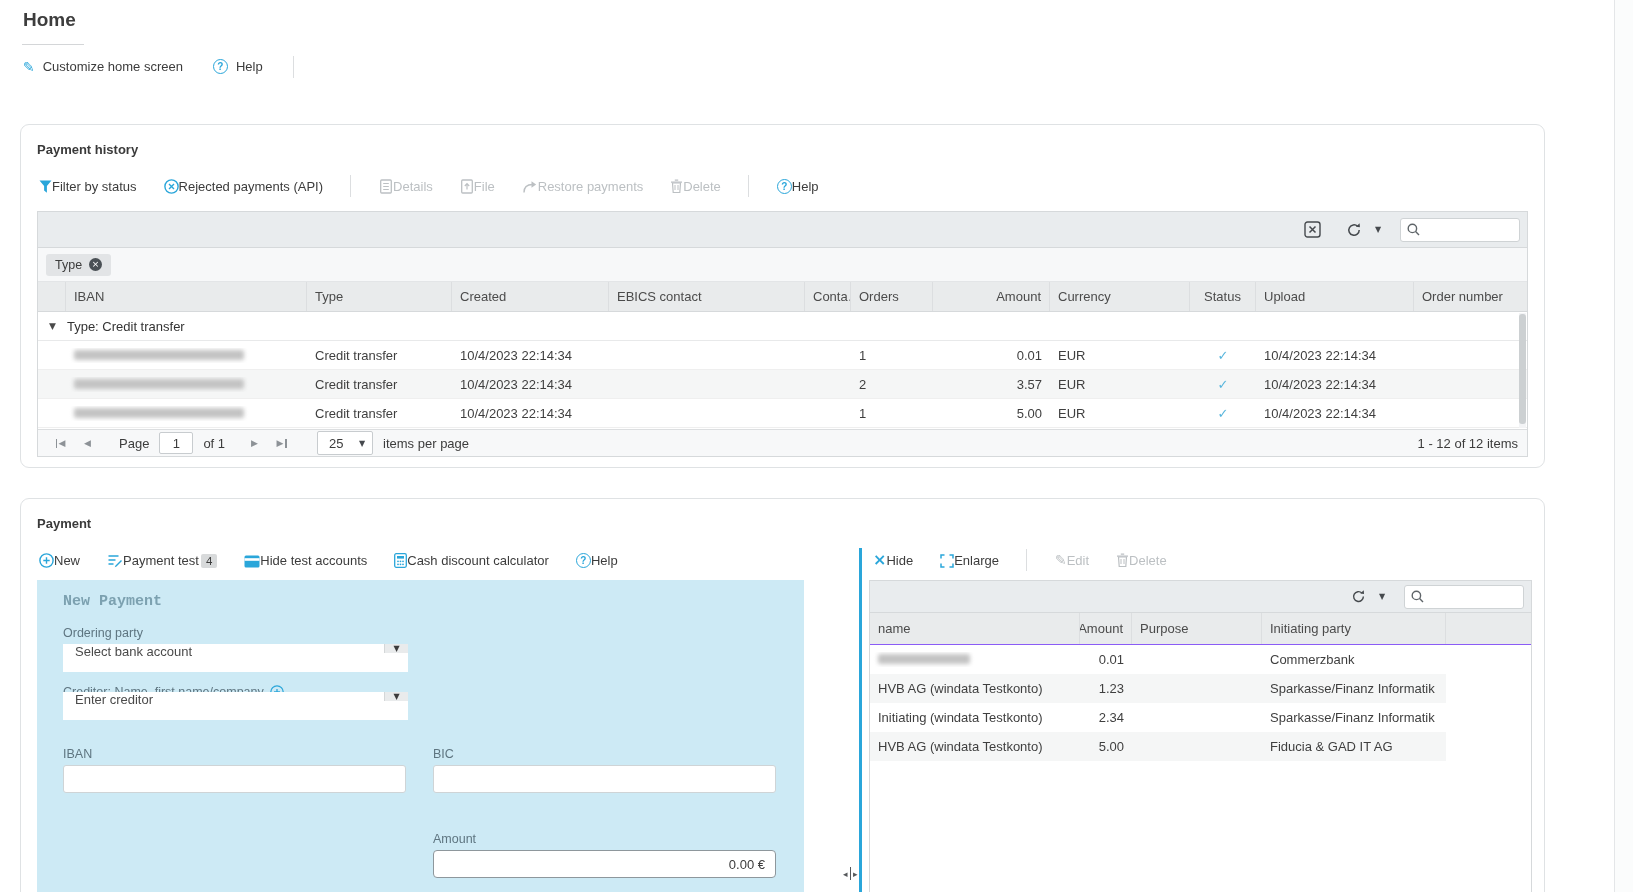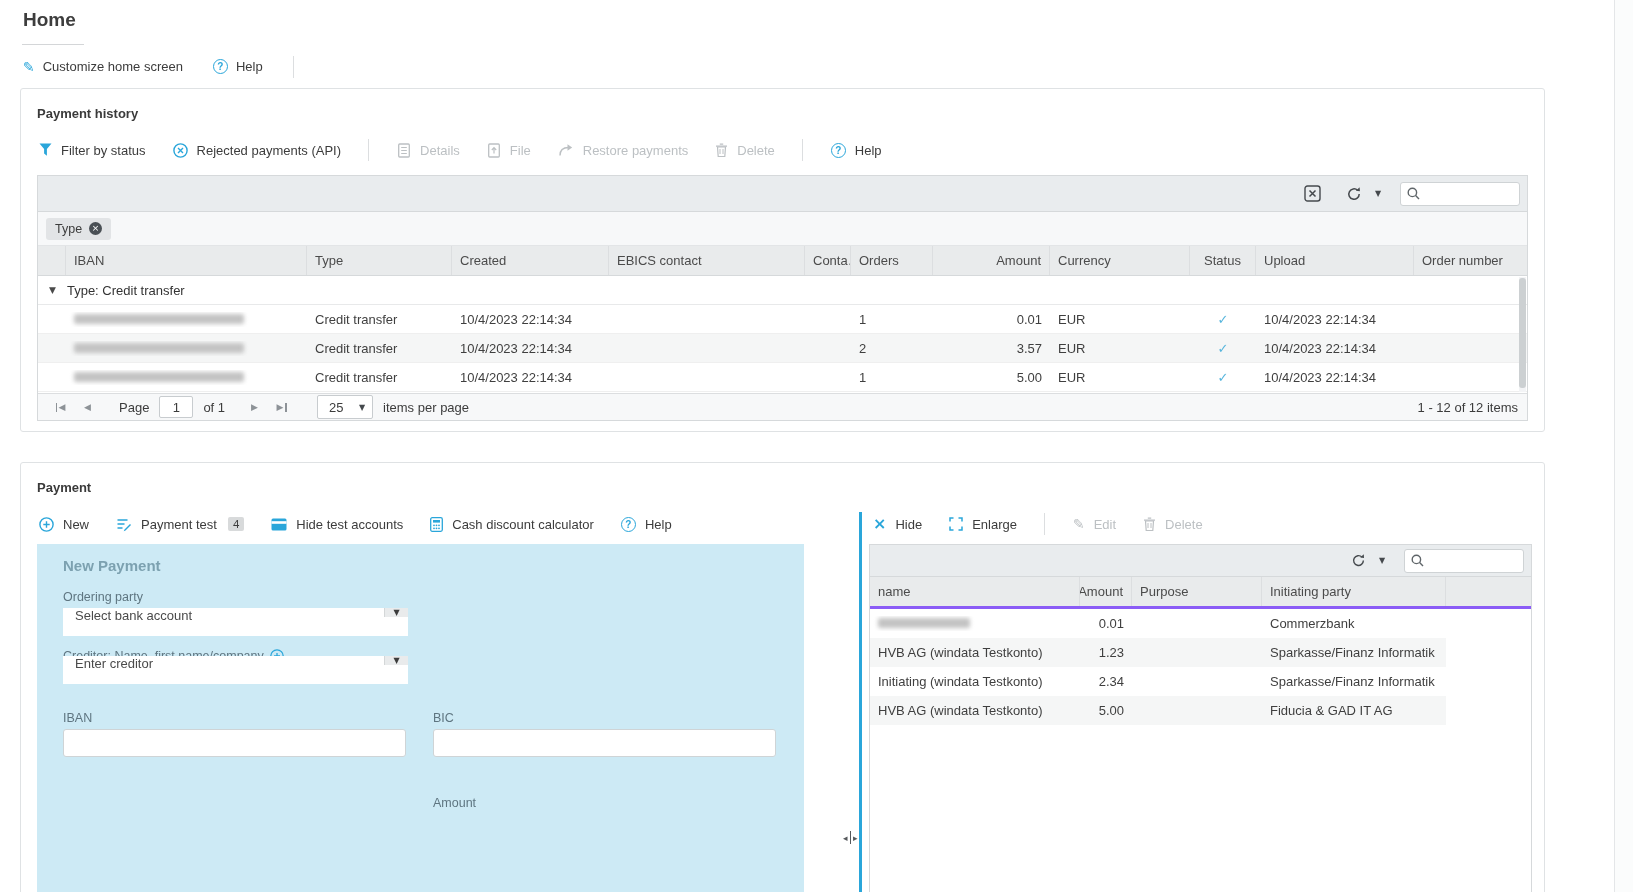--- a/index.html
+++ b/index.html
@@ -12,26 +12,26 @@
   .page-title { position:absolute; left:23px; top:9px; font-size:19px; font-weight:700; color:#3d3d3d; }
   .title-underline { position:absolute; left:22px; top:44px; width:62px; height:1px; background:#d4d6d8; }
   .top-toolbar { position:absolute; left:23px; top:53px; height:27px; display:flex; align-items:center; }
   .tbtn { display:flex; align-items:center; gap:8px; margin-right:30px; cursor:pointer; color:#3c3c3c; }
   .pencil { color:#2aa6da; font-size:14px; }
   .help-ico { width:15px; height:15px; border:1.5px solid #2aa6da; border-radius:50%; color:#2aa6da;
               font-size:10px; font-weight:700; display:flex; align-items:center; justify-content:center; }
   .vdiv { width:1px; height:22px; background:#dcdee0; margin-right:28px; }
 
   
-  .panel { position:absolute; border:1px solid #dfe2e4; border-radius:3px; background:#fff; }
+  .panel { position:absolute; border:1px solid #dfe2e4; border-radius:9px; background:#fff;margin-top:36px; }
   #panel-history { left:20px; top:88px; width:1525px; height:344px; }
   #panel-payment { left:20px; top:462px; width:1525px; height:446px; }
   .panel-title { position:absolute; left:16px; top:17px; font-weight:700; color:#3a3a3a; }
   .panel-toolbar { position:absolute; left:18px; top:46px; height:30px; display:flex; align-items:center; }
-  .pbtn { display:flex; align-items:center; gap:9px; margin-right:27px; cursor:pointer; white-space:nowrap; }
+  .pbtn { display:flex; align-items:flex-end; gap:0; margin-right:27px; cursor:pointer; white-space:nowrap; }
   .pbtn.disabled { color:#bcc0c3; cursor:default; }
   .badge { background:#d8dadb; border-radius:2px; font-size:11.5px; padding:1px 5px; color:#3c3c3c; margin-left:2px; }
 
   
   .grid { position:absolute; border:1px solid #d6d9db; display:flex; flex-direction:column; overflow:hidden; background:#fff; }
   #history-grid { left:16px; top:86px; width:1491px; height:246px; }
   .grid-toolbar { background:#e9ecee; border-bottom:1px solid #d6d9db; display:flex; align-items:center;
                   justify-content:flex-end; padding:0 7px; flex:none; }
   #history-grid .grid-toolbar { height:36px; }
   .gbtn { width:28px; height:24px; display:flex; align-items:center; justify-content:center; cursor:pointer; }
@@ -73,42 +73,42 @@
   .pg-input { width:34px; height:22px; border:1px solid #c8cccf; border-radius:2px; text-align:center; font-size:13px;
               color:#3c3c3c; font-family:inherit; outline:none; }
   .pg-of { margin:0 16px 0 10px; }
   .pselect { width:56px; height:24px; background:#fff; border:1px solid #c8cccf; border-radius:2px; display:flex;
              align-items:center; justify-content:space-between; padding:0 7px 0 11px; margin:0 10px 0 22px; cursor:pointer; }
   .pselect .glyph { font-size:8px; color:#45494d; }
   .pg-range { margin-left:auto; }
 
   
   .blue-form { position:absolute; left:16px; top:81px; width:767px; height:366px; background:#cdeaf5; }
-  .bf-heading { position:absolute; left:26px; top:13px; font-size:15px; font-weight:700; color:#7ca1b0; }
+  .bf-heading { position:absolute; left:26px; top:13px; font-size:15px; font-weight:700; color:#7ca1b0;font-family:Liberation Mono, monospace; }
   .bf-label { position:absolute; font-size:12.5px; color:#5e7580; display:flex; align-items:center; gap:6px; }
   .fselect { position:absolute; width:345px; height:28px; background:#fff; display:flex; align-items:flex-start; cursor:pointer; }
   .fselect .ftext { flex:1; padding-left:12px; display:flex; align-items:center; color:#4a4a4a; }
   .fcaret { width:24px; background:#e9ebec; border-left:1px solid #d4d7d8; display:flex; align-items:center;
             justify-content:center; font-size:8px; color:#3c3c3c; }
   .finput { position:absolute; width:343px; height:28px; border:1px solid #cfd4d6; border-radius:3px; background:#fff;
             font-size:13px; font-family:inherit; padding:0 10px; outline:none; color:#3c3c3c; }
   .finput.amount { border:1px solid #8e979c; border-radius:4px; text-align:right; }
 
   .splitter { position:absolute; left:838px; top:49px; width:3px; height:397px; background:#2aa6da; }
   .splitter-handle { position:absolute; left:822px; top:368px; display:flex; align-items:center; gap:2px; color:#55585b; cursor:col-resize; }
   .splitter-handle .arr { font-size:9px; }
   .splitter-handle .bar { width:1.5px; height:13px; background:#55585b; }
 
   .right-toolbar { position:absolute; left:852px; top:46px; height:30px; display:flex; align-items:center; }
   .hide-x { color:#2aa6da; font-size:16px; font-weight:700; line-height:1; }
 
   #payment-grid { left:848px; top:81px; width:663px; height:366px; border-bottom:none; }
   #payment-grid .grid-toolbar { height:32px; }
   .rcols { display:grid; grid-template-columns:210px 52px 130px 184px minmax(0,1fr); align-items:center; }
-  .rhrow { height:32px; background:#e9ebec; border-bottom:3px solid #8b5cf6; color:#4b4b4b; flex:none; }
+  .rhrow { height:32px; background:#e9ebec; border-bottom:1px solid #8b5cf6; color:#4b4b4b; flex:none; }
   .rrow { height:29px; flex:none; color:#3f3f3f; background:#fff; width:100%; }
   .rrow-inner { width:576px; height:100%; align-items:center; display:grid; grid-template-columns:210px 52px 130px 184px; }
   .rrow.alt .rrow-inner { background:#f5f6f6; }
   .redacted-name { display:inline-block; width:92px; height:10px; border-radius:2px; background:#c3c3c3; filter:blur(2px); }
   .grid-rest { flex:1; background:#fff; }
 
   .win-scroll { position:absolute; left:1614px; top:0; width:19px; height:892px; background:#fbfcfc; border-left:1px solid #e4e6e8; }
   svg { display:block; }
 </style>
 </head>
@@ -404,20 +404,21 @@
         <span class="fcaret glyph">▼</span>
       </div>
 
       <div class="bf-label" style="left:26px; top:167px;">IBAN</div>
       <input class="finput" style="left: 26px; top: 185px;">
 
       <div class="bf-label" style="left:396px; top:167px;text-align:right;">BIC</div>
       <input class="finput" style="left: 396px; top: 185px;">
 
       <div class="bf-label" style="left:396px; top:252px;">Amount</div>
+      <input class="finput amount" style="left: 396px; top: 270px;" value="0.00 €">
     </div>
 
     <div class="splitter"></div>
     <div class="splitter-handle">
       <span class="arr glyph">◂</span>
       <span class="bar"></span>
       <span class="arr glyph">▸</span>
     </div>
 
     <div class="right-toolbar">

